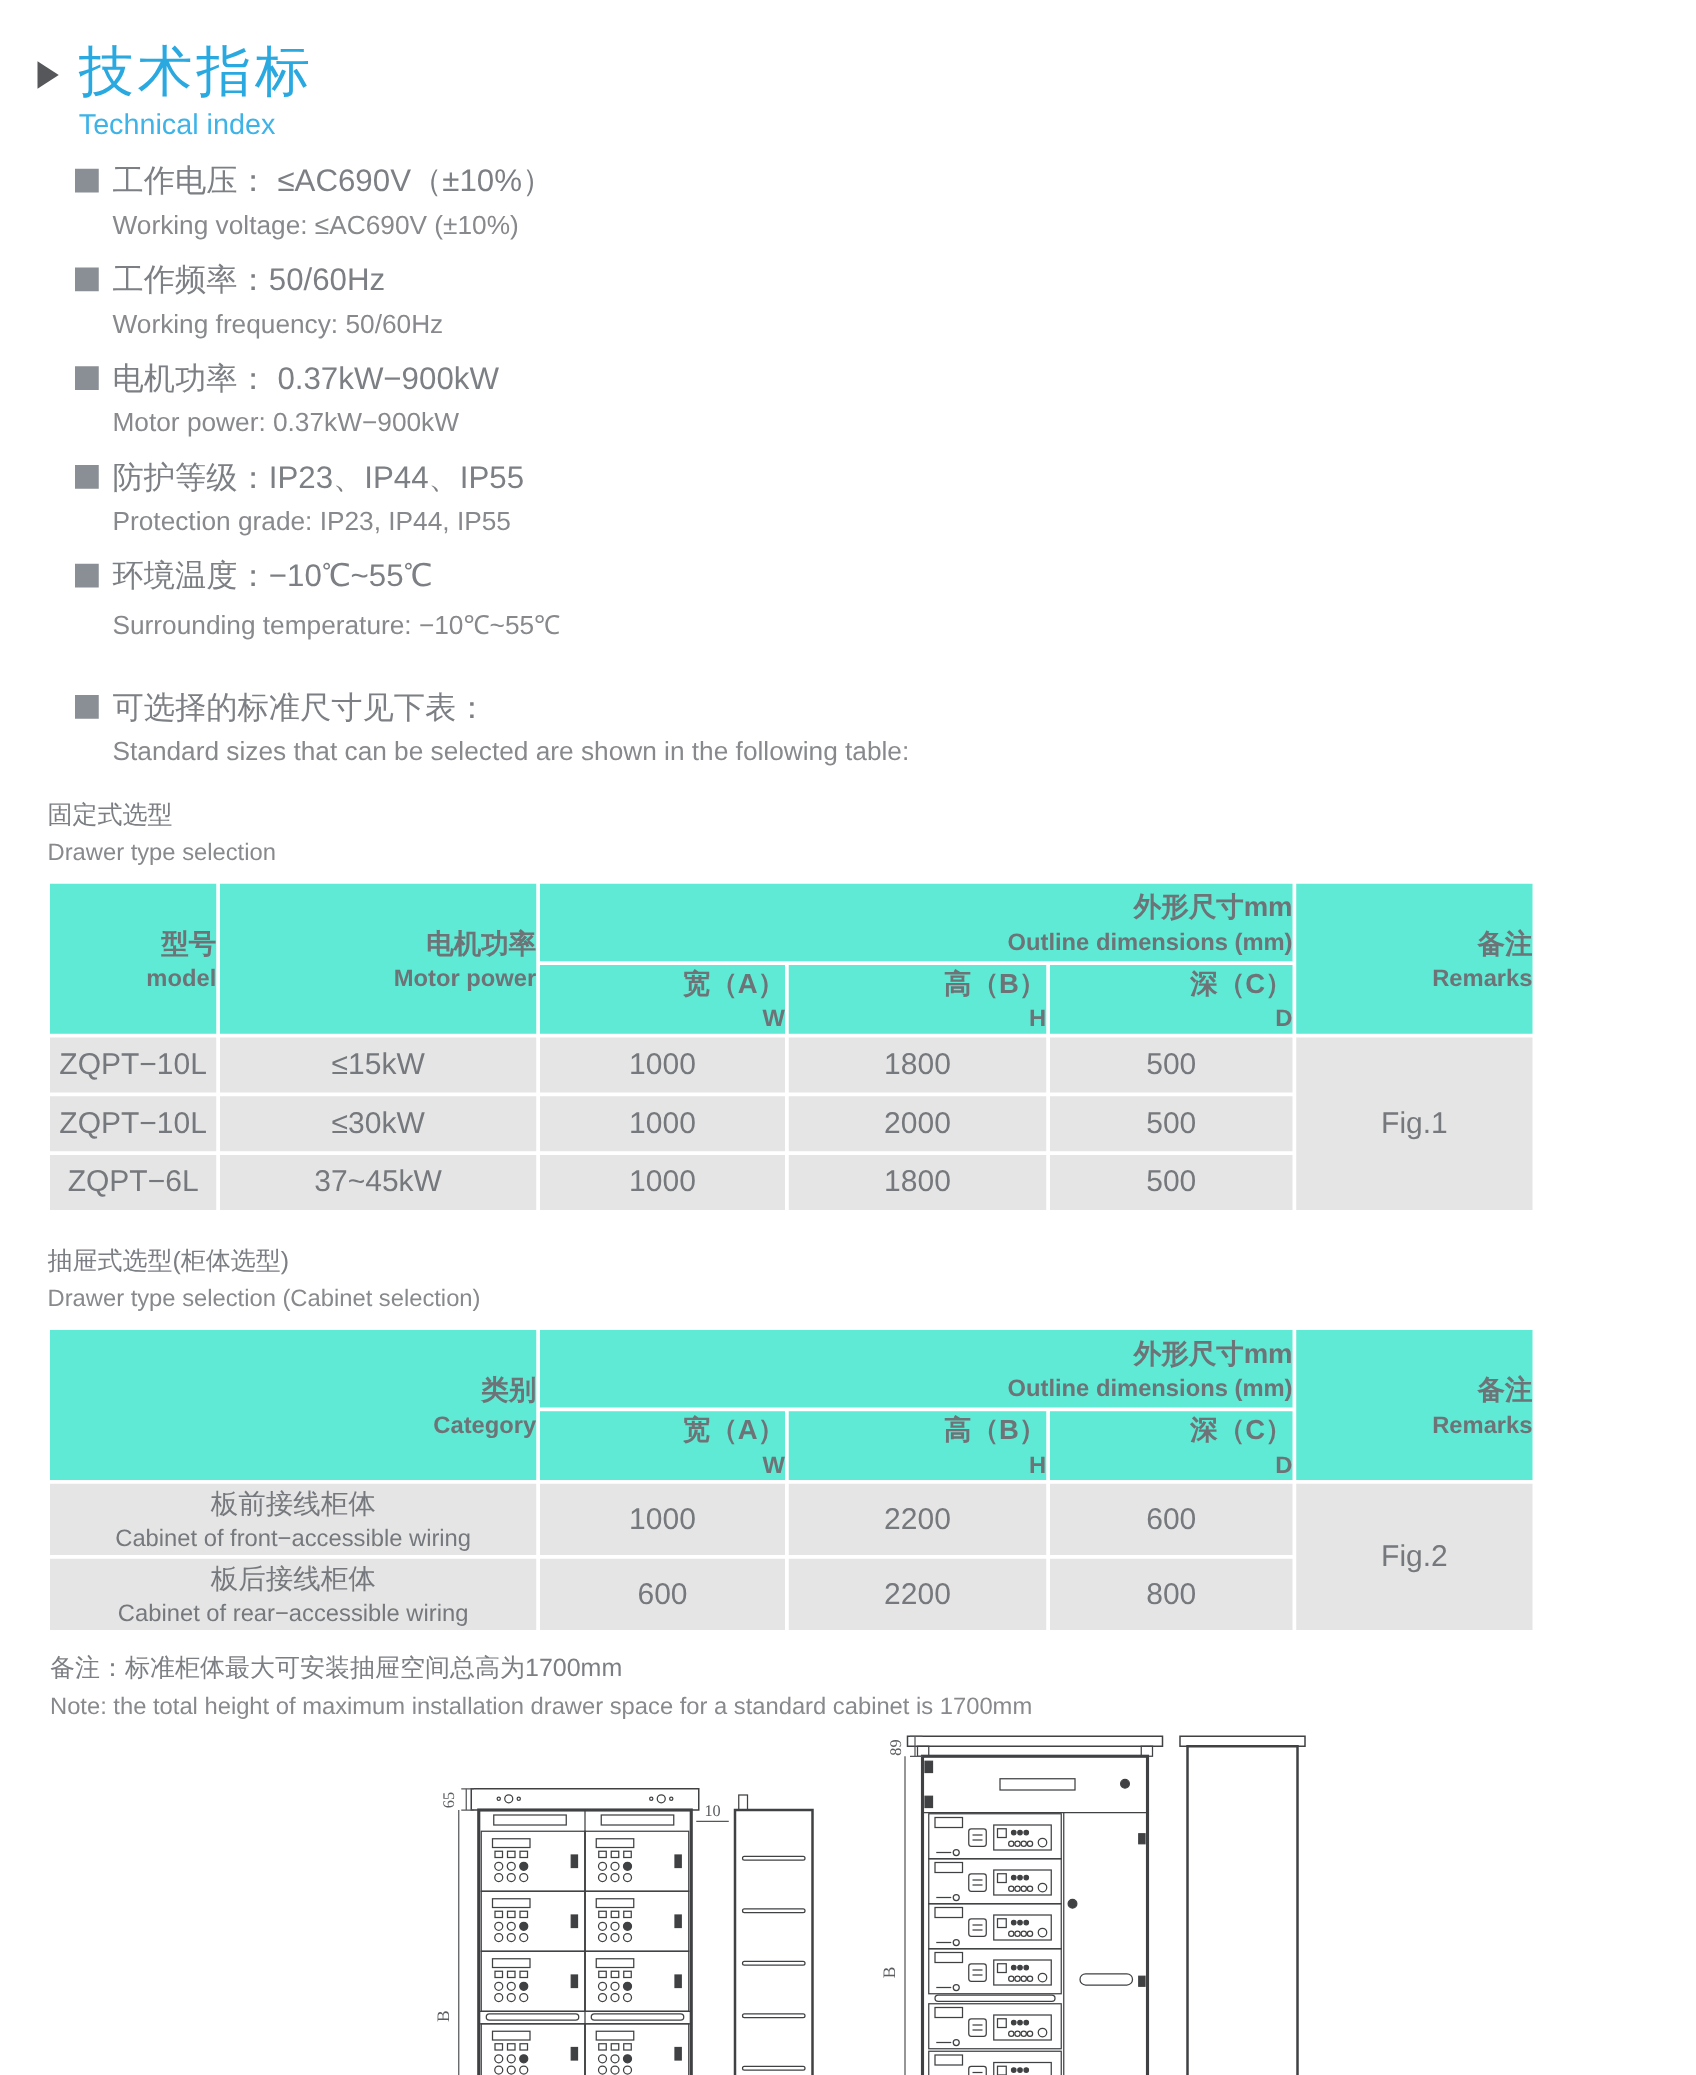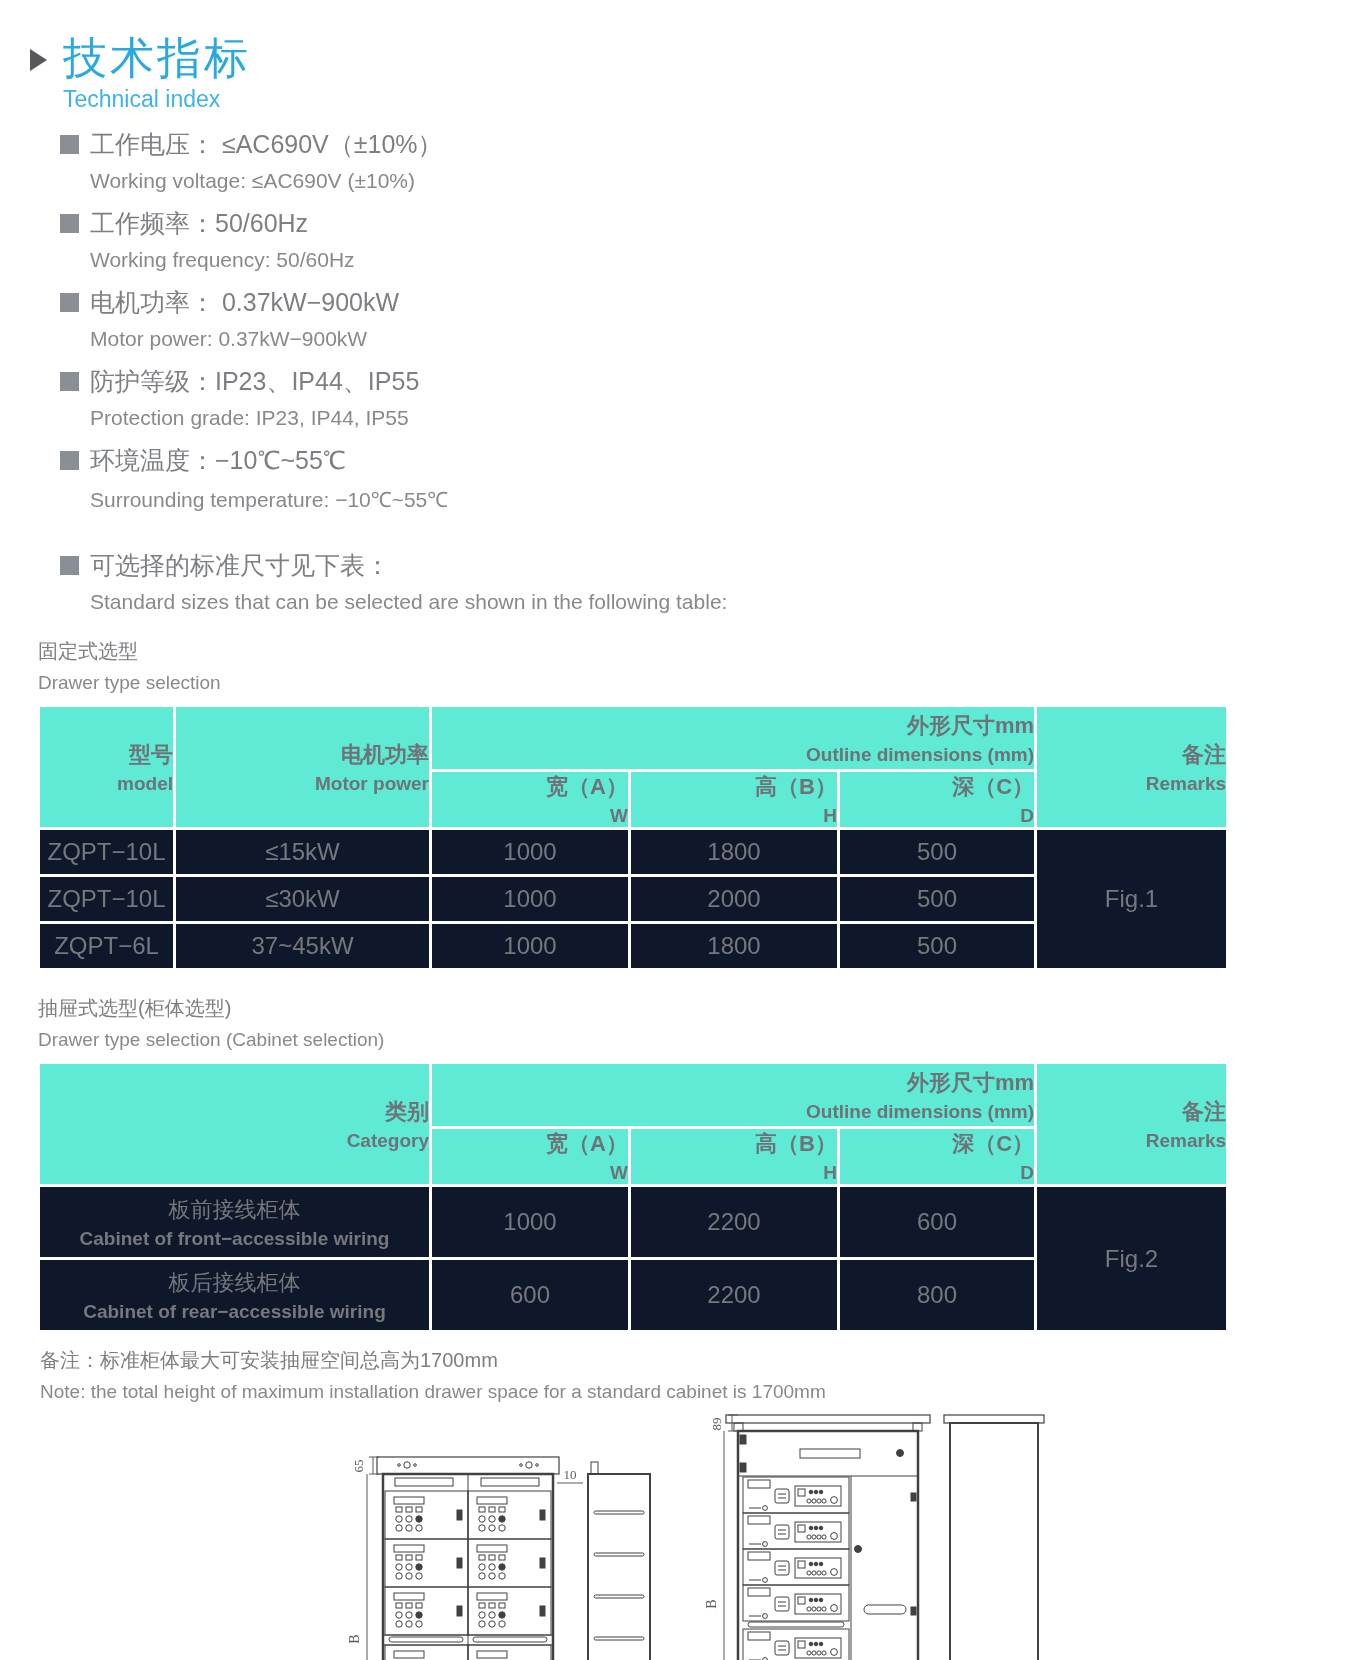--- a/index.html
+++ b/index.html
@@ -24,30 +24,30 @@
   .spec-en{font-size:21px;color:#87898c;margin:7px 0 12px 30px;}
   .spec-full{margin:22px 0 0 60px;}
   
   .sec-label{margin:24px 0 0 38px;}
   .sec-zh{font-size:20px;color:#7b7e82;}
   .sec-en{font-size:19px;color:#87898c;margin-top:7px;}
   
   table.spec-table{margin:10px 0 0 37px;width:1192px;border-collapse:separate;
                    border-spacing:3px;table-layout:fixed;}
   table.spec-table th{background:#5eead4;font-weight:700;color:#6e7377;text-align:right;padding:0;}
-  table.spec-table td{background:#0f172a;color:#75787c;text-align:center;font-size:24px;padding:0;}
+  table.spec-table td{background:#e5e5e5;color:#75787c;text-align:center;font-size:24px;padding:0;}
   .thz{display:block;font-size:22px;}
   .the{display:block;font-size:19px;margin-top:3px;}
   .tdz{display:block;font-size:22px;}
-  .tde{display:block;font-size:19px;margin-top:3px;font-weight:bold;}
+  .tde{display:block;font-size:19px;margin-top:3px;}
   tr.hr1 th{height:62px;}
   tr.hr2 th{height:54px;}
   #t1 tbody tr td{height:44px;}
   #t2 tr.hr2 th{height:48px;}
-  #t2 tbody tr td{height:70px;text-align:center;}
+  #t2 tbody tr td{height:57px;text-align:center;}
   
   .note{margin:14px 0 0 40px;}
   .note-zh{font-size:20px;color:#7b7e82;}
   .note-en{font-size:19px;color:#87898c;margin-top:7px;}
   
   .figures{position:relative;height:490px;margin-top:4px;}
   .fig1{position:absolute;left:333px;top:26px;}
   .fig2{position:absolute;left:688px;top:-6px;}
   .dimtxt{font-family:"Liberation Serif",serif;fill:#5b5d60;}
   .captxt{font-family:"Liberation Sans",sans-serif;fill:#85888b;}

